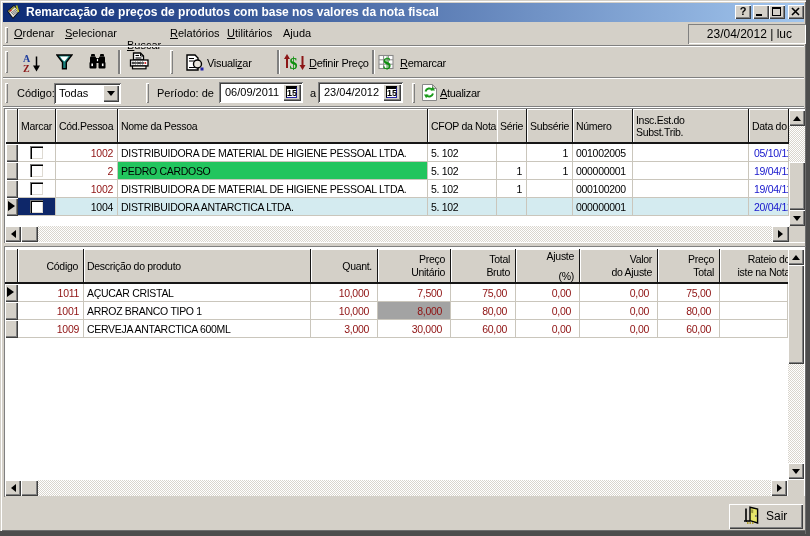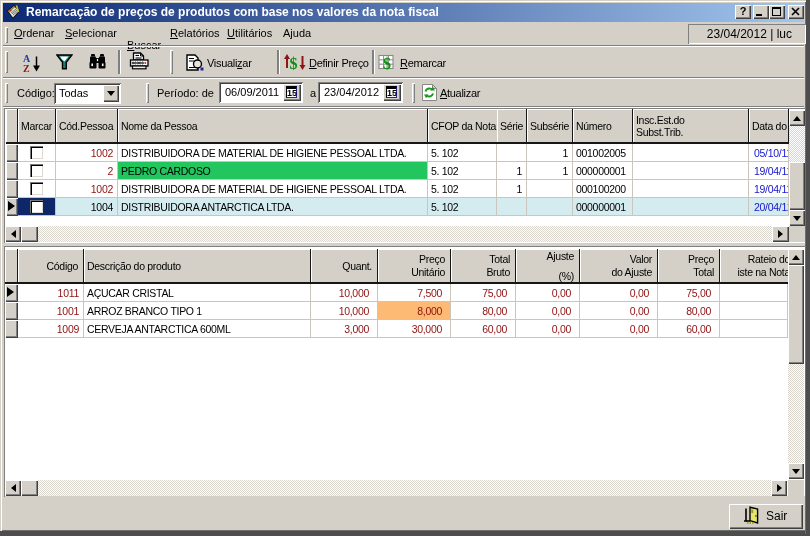--- a/index.html
+++ b/index.html
@@ -295,21 +295,21 @@
 <div class="a cell cr mar" style="left:378px;top:284px;width:73px;height:18px;background:#fff;padding-right:8px">7,500</div>
 <div class="a cell cr mar" style="left:451px;top:284px;width:65px;height:18px;background:#fff;padding-right:8px">75,00</div>
 <div class="a cell cr mar" style="left:516px;top:284px;width:64px;height:18px;background:#fff;padding-right:8px">0,00</div>
 <div class="a cell cr mar" style="left:580px;top:284px;width:78px;height:18px;background:#fff;padding-right:8px">0,00</div>
 <div class="a cell cr mar" style="left:658px;top:284px;width:62px;height:18px;background:#fff;padding-right:8px">75,00</div>
 <div class="a cell cr" style="left:720px;top:284px;width:68px;height:18px;background:#fff;padding-right:8px"></div>
 <div class="a ind" style="left:5px;top:302px;width:13px;height:18px"></div>
 <div class="a cell cr mar" style="left:18px;top:302px;width:66px;height:18px;background:#fff">1001</div>
 <div class="a cell" style="left:84px;top:302px;width:227px;height:18px;background:#fff">ARROZ BRANCO TIPO 1</div>
 <div class="a cell cr mar" style="left:311px;top:302px;width:67px;height:18px;background:#fff;padding-right:8px">10,000</div>
-<div class="a cell cr mar" style="left:378px;top:302px;width:73px;height:18px;background:#fdba74;padding-right:8px">8,000</div>
+<div class="a cell cr mar" style="left:378px;top:302px;width:73px;height:18px;background:#a3a3a3;padding-right:8px">8,000</div>
 <div class="a cell cr mar" style="left:451px;top:302px;width:65px;height:18px;background:#fff;padding-right:8px">80,00</div>
 <div class="a cell cr mar" style="left:516px;top:302px;width:64px;height:18px;background:#fff;padding-right:8px">0,00</div>
 <div class="a cell cr mar" style="left:580px;top:302px;width:78px;height:18px;background:#fff;padding-right:8px">0,00</div>
 <div class="a cell cr mar" style="left:658px;top:302px;width:62px;height:18px;background:#fff;padding-right:8px">80,00</div>
 <div class="a cell cr" style="left:720px;top:302px;width:68px;height:18px;background:#fff;padding-right:8px"></div>
 <div class="a ind" style="left:5px;top:320px;width:13px;height:18px"></div>
 <div class="a cell cr mar" style="left:18px;top:320px;width:66px;height:18px;background:#fff">1009</div>
 <div class="a cell" style="left:84px;top:320px;width:227px;height:18px;background:#fff">CERVEJA ANTARCTICA 600ML</div>
 <div class="a cell cr mar" style="left:311px;top:320px;width:67px;height:18px;background:#fff;padding-right:8px">3,000</div>
 <div class="a cell cr mar" style="left:378px;top:320px;width:73px;height:18px;background:#fff;padding-right:8px">30,000</div>

